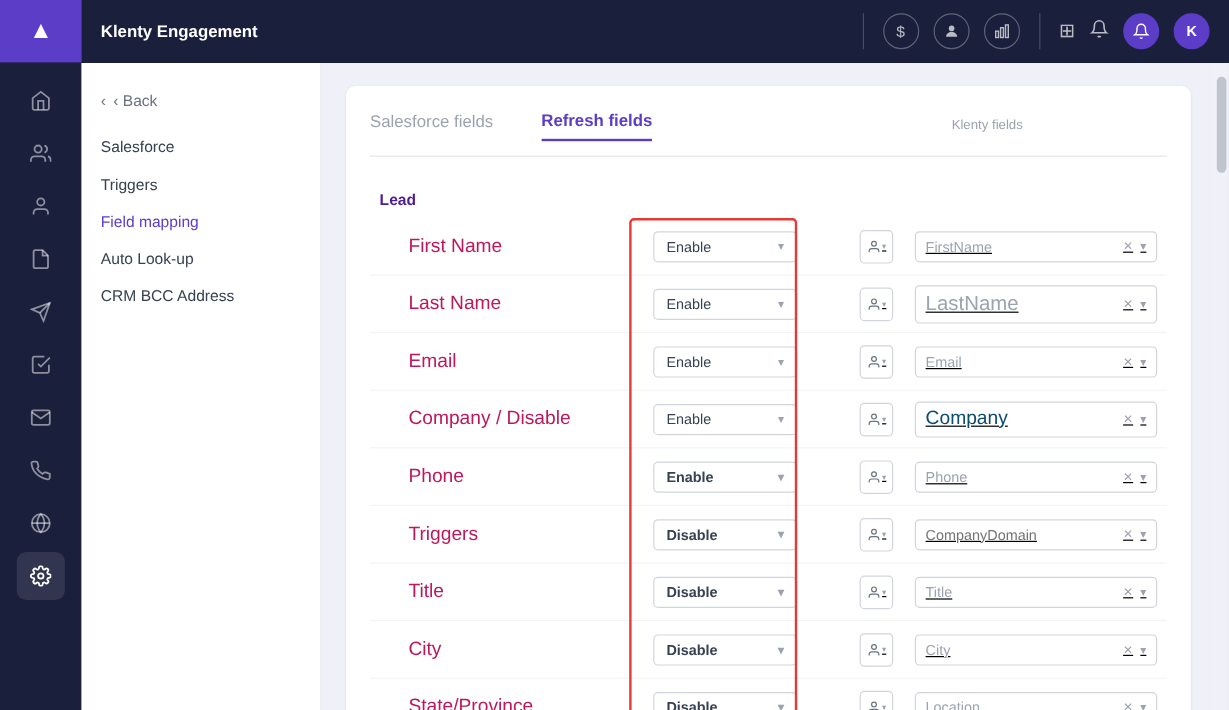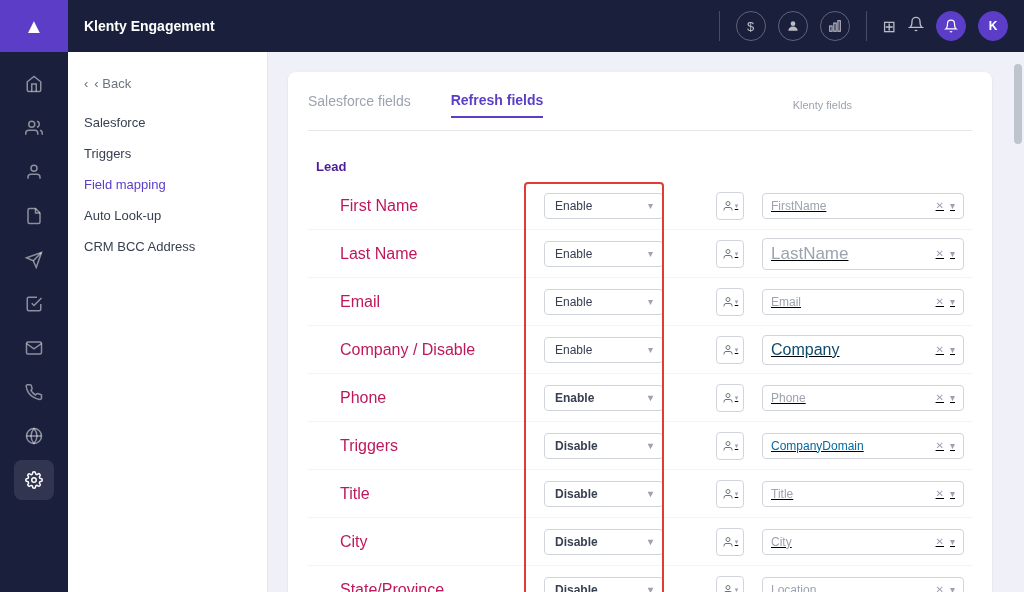--- a/index.html
+++ b/index.html
@@ -393,21 +393,21 @@
           </div>
           <div class="klenty-field-wrap">
             <div class="person-icon-btn">
               <svg width="12" height="12" viewBox="0 0 24 24" fill="none" stroke="#6b7280" stroke-width="2">
                   <path d="M20 21v-2a4 4 0 0 0-4-4H8a4 4 0 0 0-4 4v2"></path>
                   <circle cx="12" cy="7" r="4"></circle>
                 </svg>
               <span style="font-size:7px;color:#9ca3af;margin-left:1px;">▾</span>
             </div>
             <div class="klenty-select">
-              <span style="color:#0369a1;font-size:12px;">CompanyDomain</span>
+              <span style="color:#737373;font-size:12px;">CompanyDomain</span>
               <div style="display:flex;align-items:center;gap:2px;">
                 <span class="x-btn">✕</span>
                 <span class="arr">▾</span>
               </div>
             </div>
           </div>
         </div>
 
         <div class="field-row">
           <span class="field-label">Title</span>

